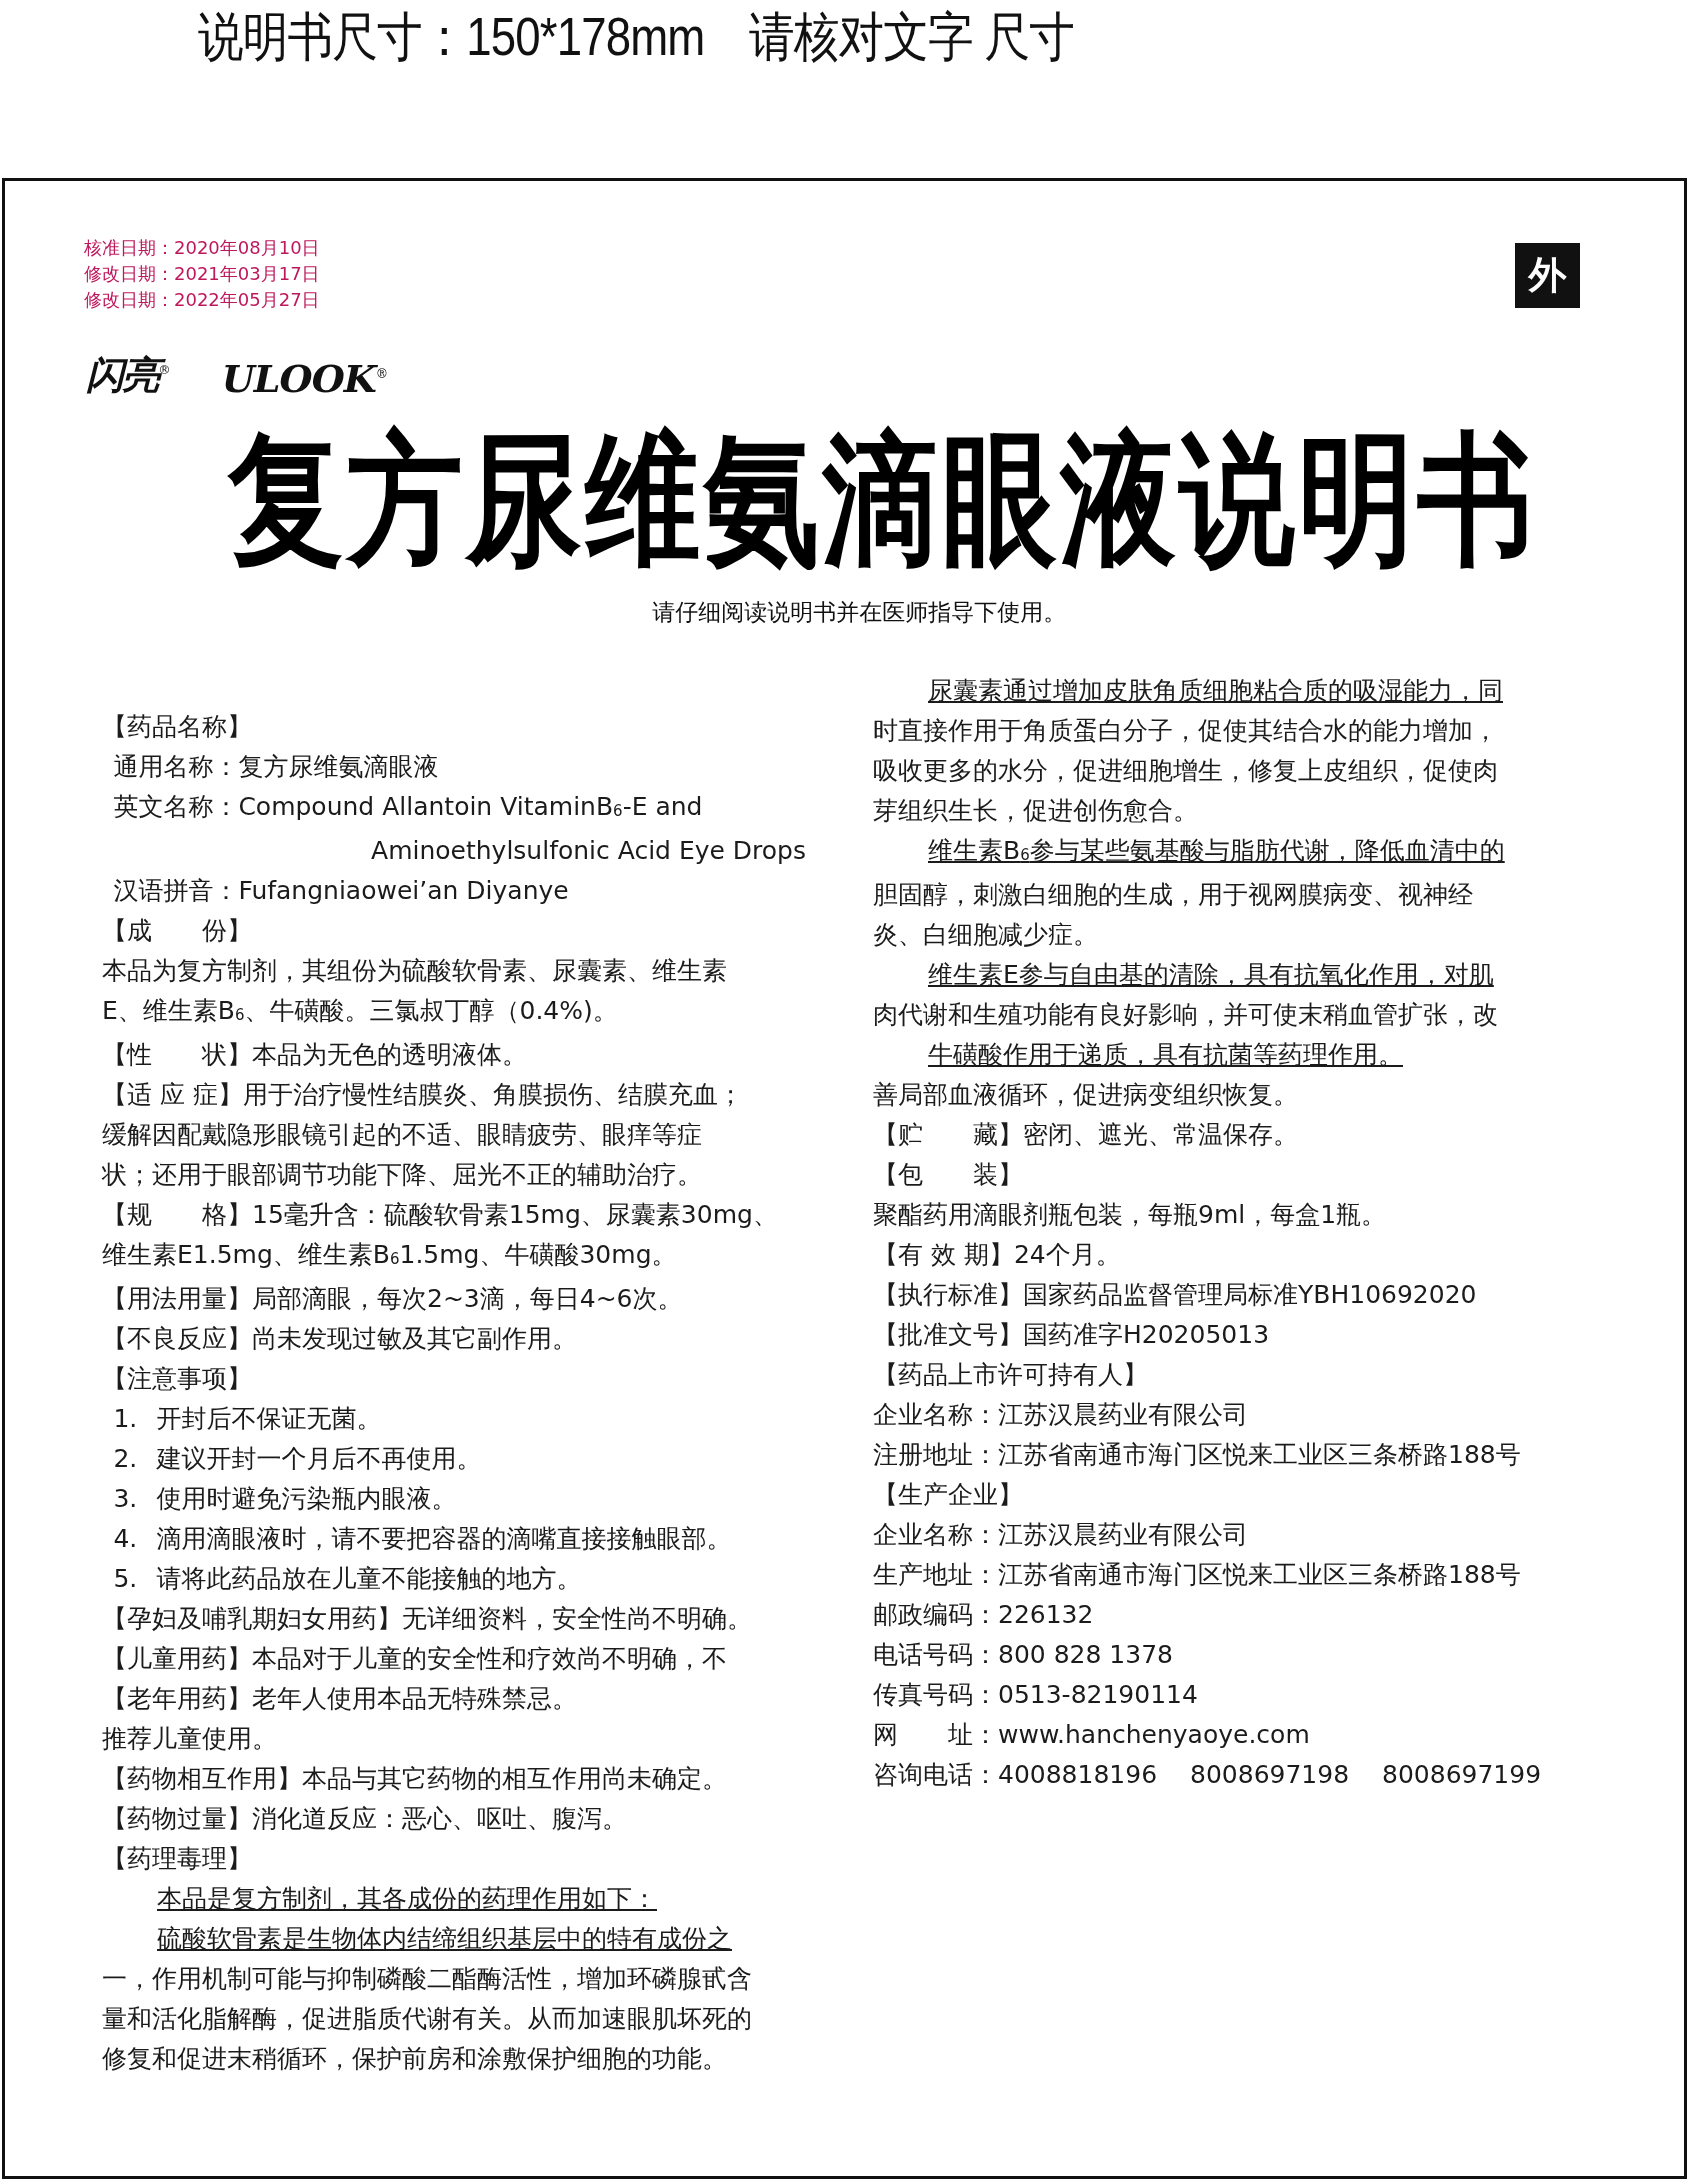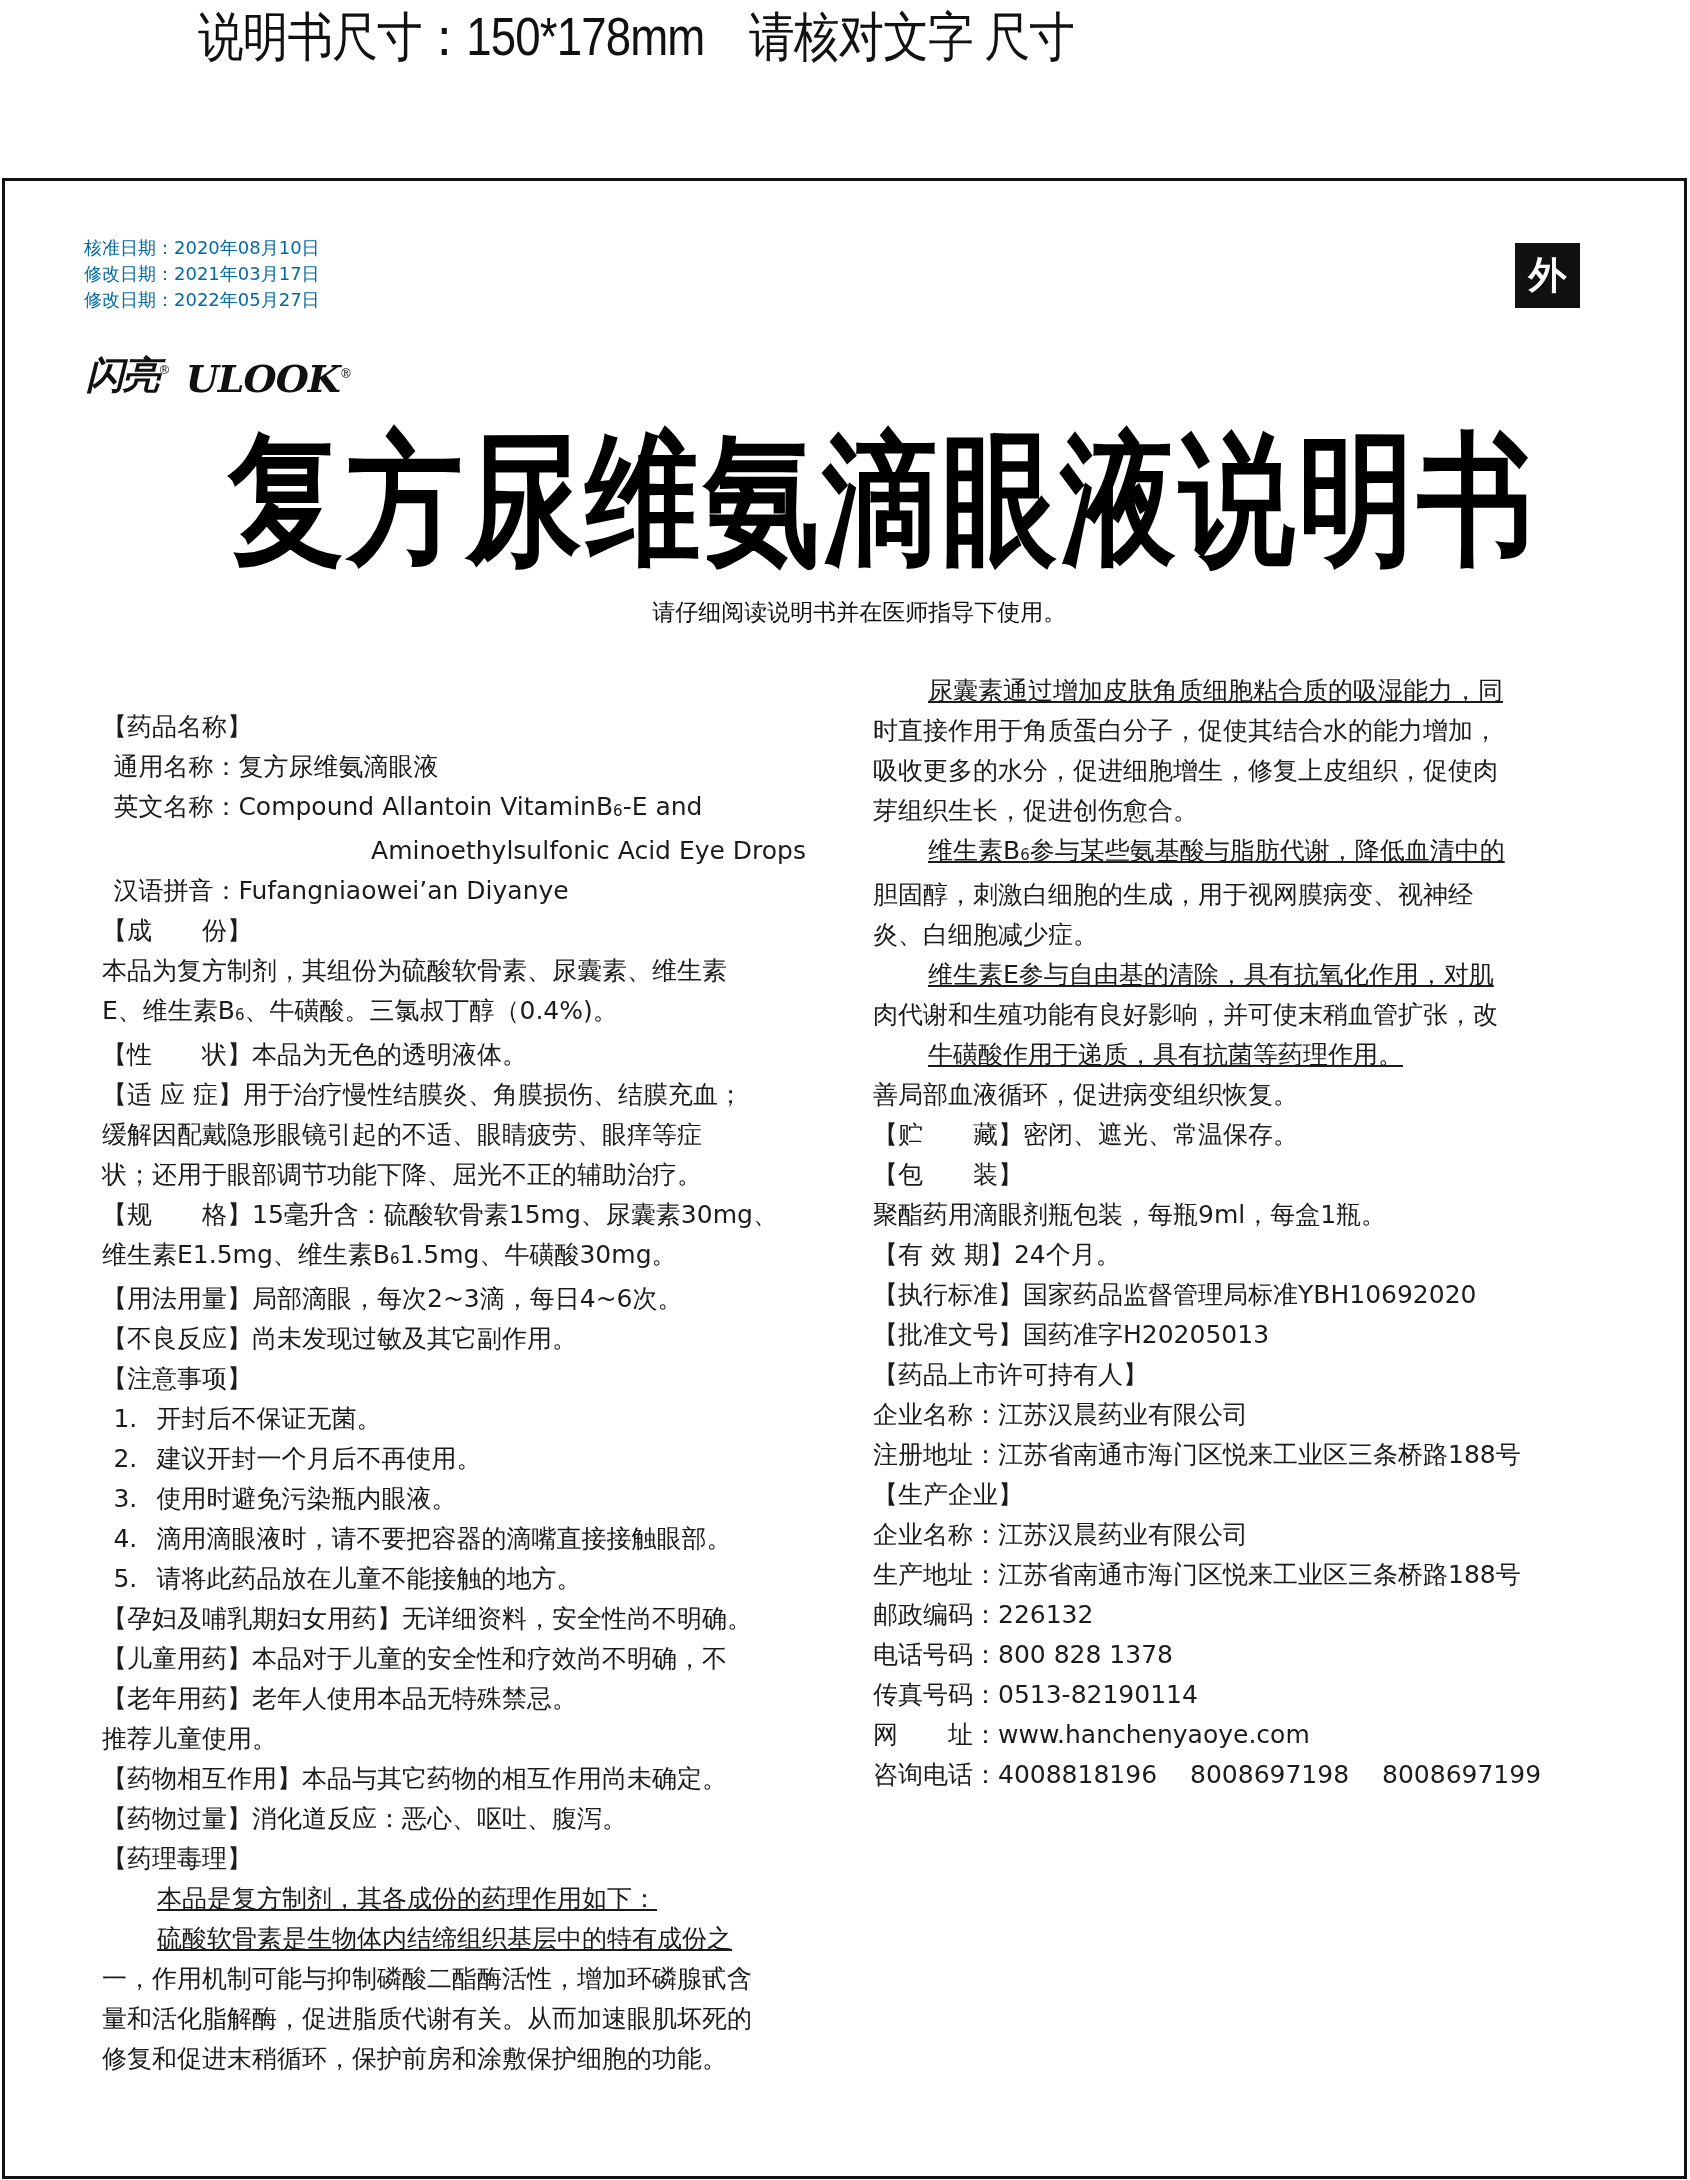--- a/index.html
+++ b/index.html
@@ -14,33 +14,33 @@
     white-space: nowrap;
   }
 
   .frame {
     position: absolute; left: 1.9px; top: 178px; width: 1685px; height: 2001px;
     border: 3.8px solid #111;
   }
 
   .dates {
     position: absolute; left: 84px; top: 235px;
-    font-size: 18px; line-height: 26px; color: #0369a1;
+    font-size: 18px; line-height: 26px; color: #be185d;
   }
   .dates div { white-space: nowrap; }
 
   .badge-wai {
     position: absolute; left: 1515px; top: 243px; width: 65px; height: 65px;
     background: #111; color: #fff; font-size: 38px; line-height: 65px; text-align: center;
     font-weight: bold;
   }
 
   .brand { position: absolute; left: 86px; top: 348px; height: 53px; display: flex; align-items: flex-end; gap: 17px; }
   .brand-cn { font-size: 38px; font-weight: bold; font-style: italic; letter-spacing: -1.9px; color: #111; }
-  .brand-en { font-family: "DejaVu Serif", serif; font-size: 38px; font-weight: bold; font-style: italic; color: #111; letter-spacing: -1px; }
+  .brand-en { font-family: "DejaVu Serif", serif; font-size: 38px; font-weight: bold; font-style: italic; color: #111; letter-spacing: -1px; margin-left: 36px; }
   .reg { font-size: 12.4px; vertical-align: super; font-style: normal; font-weight: normal; }
 
   .main-title {
     position: absolute; left: 228px; top: 409px; width: 1255px; height: 181px;
     font-size: 143px; font-weight: bold; line-height: 181px; white-space: nowrap;
     transform: scaleX(0.81); transform-origin: left top; letter-spacing: 3.8px; color: #000;
     font-family: "DejaVu Sans", sans-serif;
   }
 
   .subtitle {

